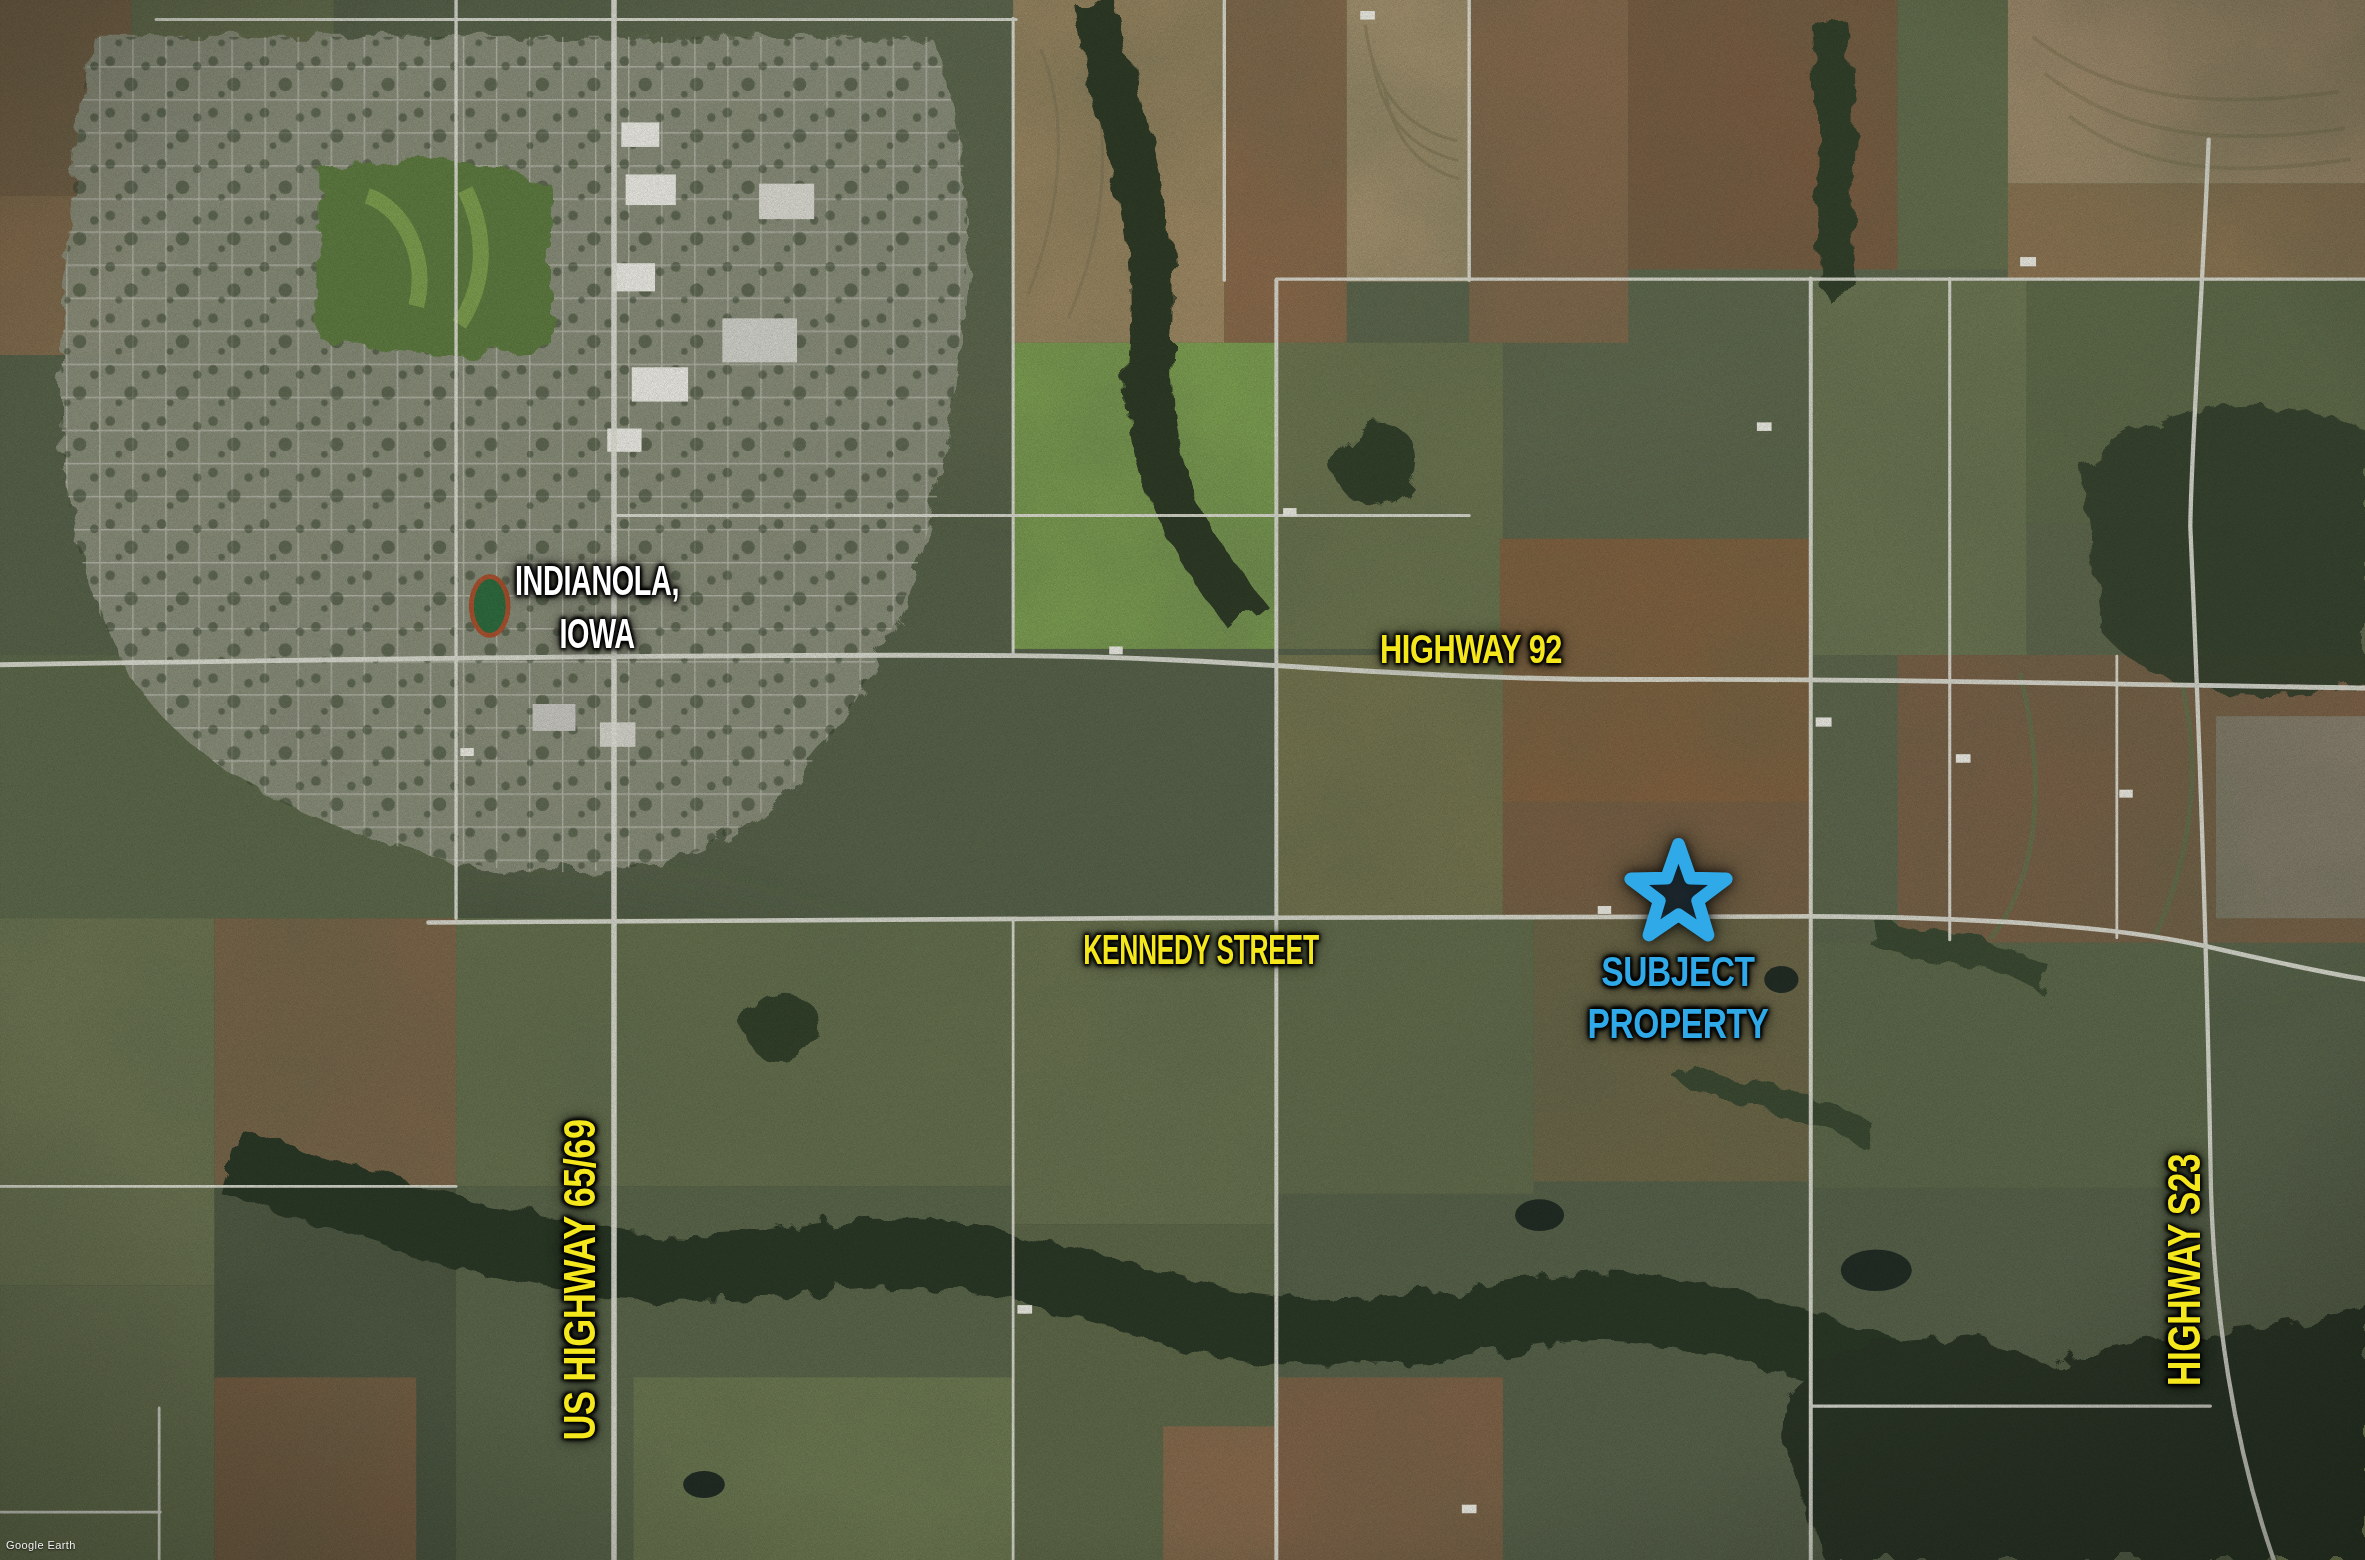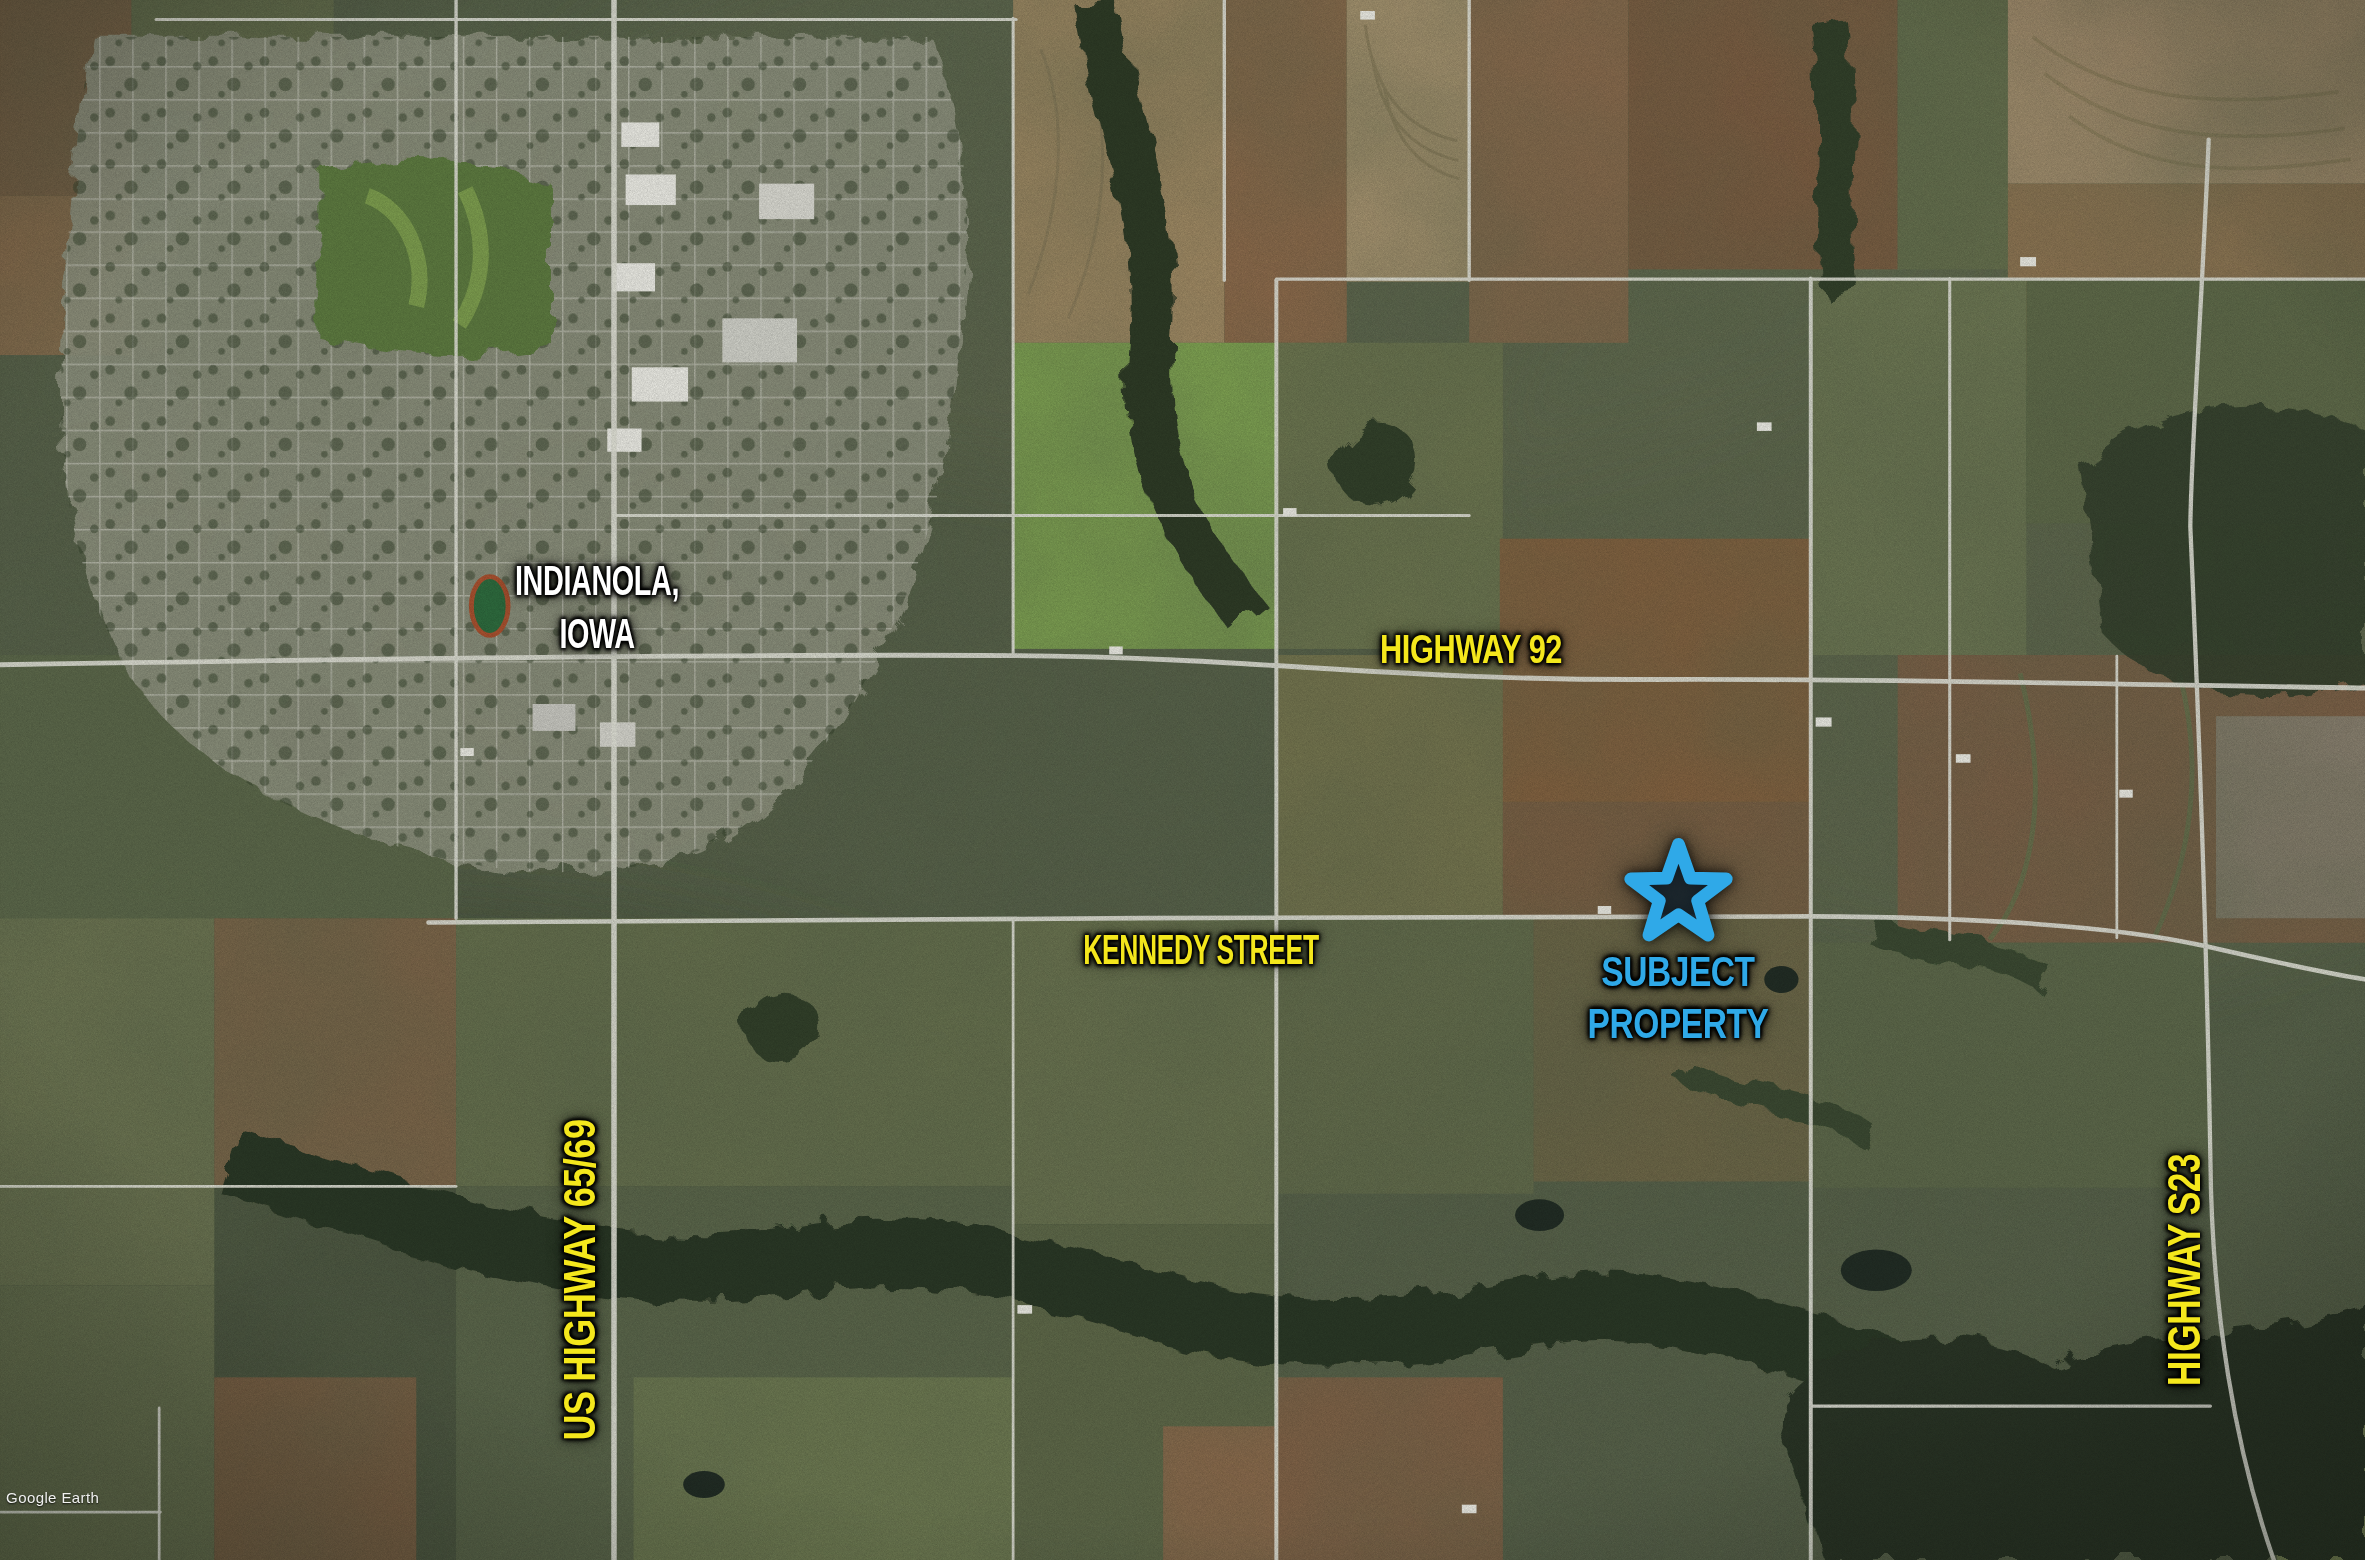--- a/index.html
+++ b/index.html
@@ -23,21 +23,21 @@
         transform:translateX(-50%) scale(.63,1);}
   .us6569{left:580px;top:1280px;font-size:44px;line-height:44px;
         transform:translate(-50%,-50%) rotate(-90deg) scale(.82,1);}
   .s23{left:2183px;top:1270px;font-size:47px;line-height:47px;
         transform:translate(-50%,-50%) rotate(-90deg) scale(.75,1);}
   .subject{left:1678px;top:945px;font-size:43px;line-height:52px;text-align:center;
         transform:translateX(-50%) scale(.78,1);}
 
   .star{position:absolute;left:1599px;top:821px;
         filter:drop-shadow(0 0 5.5px rgba(0,0,0,.8)) drop-shadow(0 0 13.5px rgba(0,0,0,.5));}
-  .watermark{position:absolute;left:6.1px;top:1489px;font-size:15px;letter-spacing:0.4px;
+  .watermark{position:absolute;left:6.1px;top:1539px;font-size:11px;letter-spacing:0.4px;
         color:rgba(255,255,255,.93);text-shadow:0 0.6px 1.8px rgba(0,0,0,.8);font-weight:normal;}
 </style>
 </head>
 <body>
 
 <div class="map">
 
   <svg class="bg" width="2366" height="1561" viewBox="0 0 3865 2550">
     <defs>
       <filter id="rough" x="-15%" y="-15%" width="130%" height="130%">

